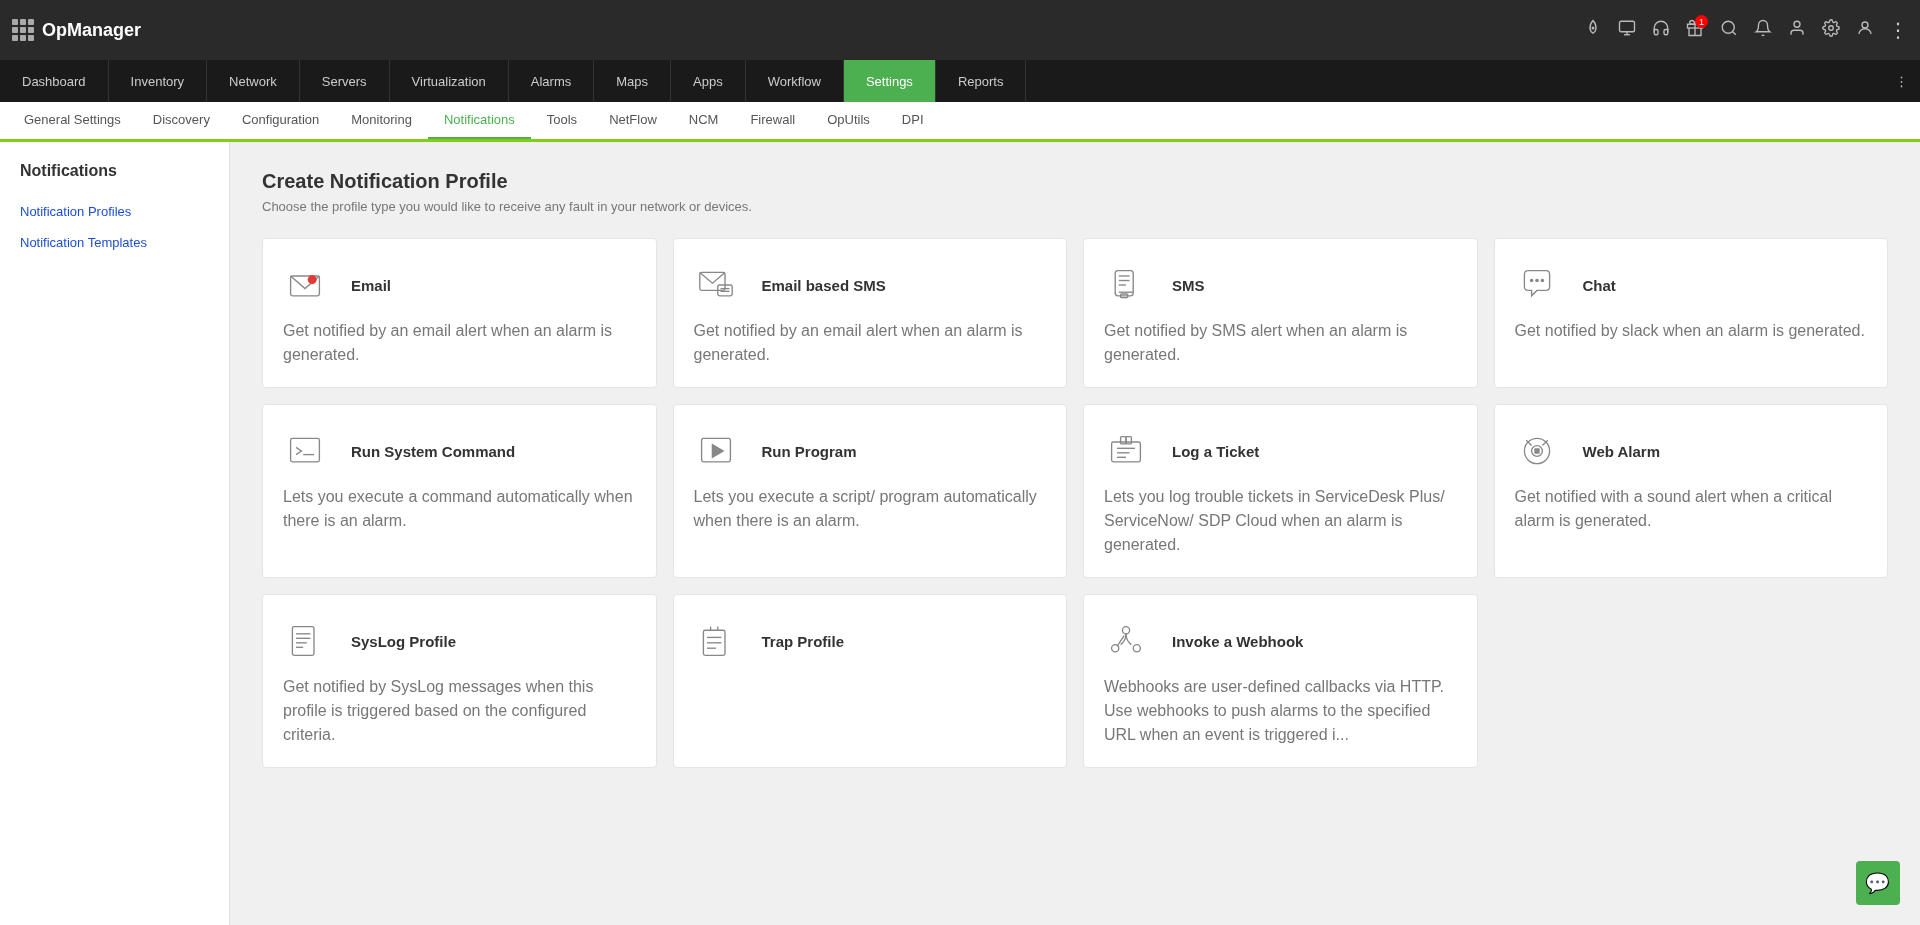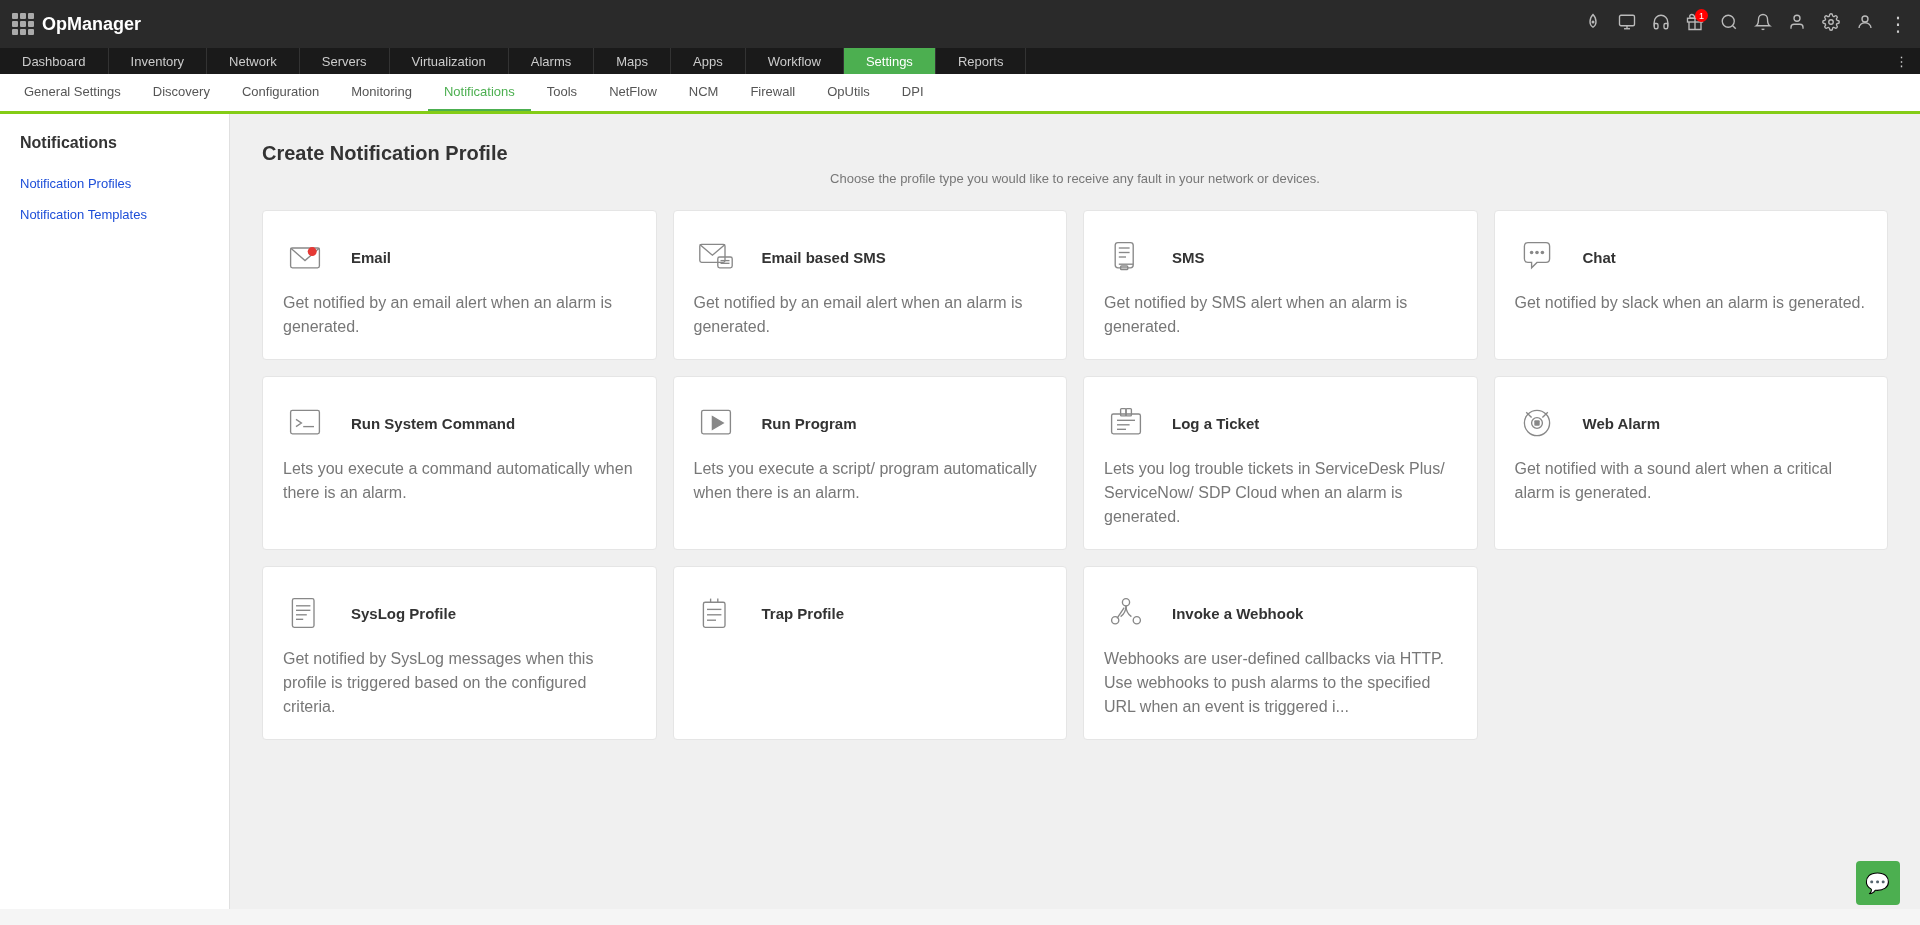--- a/index.html
+++ b/index.html
@@ -3,21 +3,21 @@
   <meta charset="utf-8">
   <style>
     * { box-sizing: border-box; margin: 0; padding: 0; }
     body { font-family: Arial, sans-serif; background: #f5f5f5; font-size: 13px; color: #333; }
 
     
     .topbar {
       background: #2a2a2a;
       display: flex;
       align-items: center;
-      height: 48px;
+      height: 60px;
       padding: 0 12px;
       gap: 14px;
       justify-content: flex-end;
     }
     .topbar-logo {
       display: flex;
       align-items: center;
       gap: 8px;
       color: #fff;
       font-size: 18px;
@@ -28,21 +28,21 @@
     .grid-icon span { background: #aaa; border-radius: 1px; width:6px; height:6px; }
     .topbar-icons { display: flex; align-items: center; gap: 16px; }
     .topbar-icons .ti { color: #ccc; font-size: 16px; cursor: pointer; }
     .topbar-more { color: #ccc; font-size: 20px; cursor: pointer; }
 
     
     .navbar {
       background: #1a1a1a;
       display: flex;
       align-items: stretch;
-      height: 26px;
+      height: 42px;
     }
     .navbar-item {
       display: flex;
       align-items: center;
       padding: 0 22px;
       color: #ccc;
       cursor: pointer;
       font-size: 13px;
       white-space: nowrap;
       border-right: 1px solid #333;
@@ -105,21 +105,20 @@
     .content-title {
       font-size: 20px;
       font-weight: bold;
       color: #333;
       margin-bottom: 6px;
     }
     .content-subtitle {
       color: #777;
       font-size: 13px;
       margin-bottom: 24px;
-      text-align: center;
     }
 
     
     .cards-grid {
       display: grid;
       grid-template-columns: repeat(4, 1fr);
       gap: 16px;
     }
     .card {
       background: #fff;

